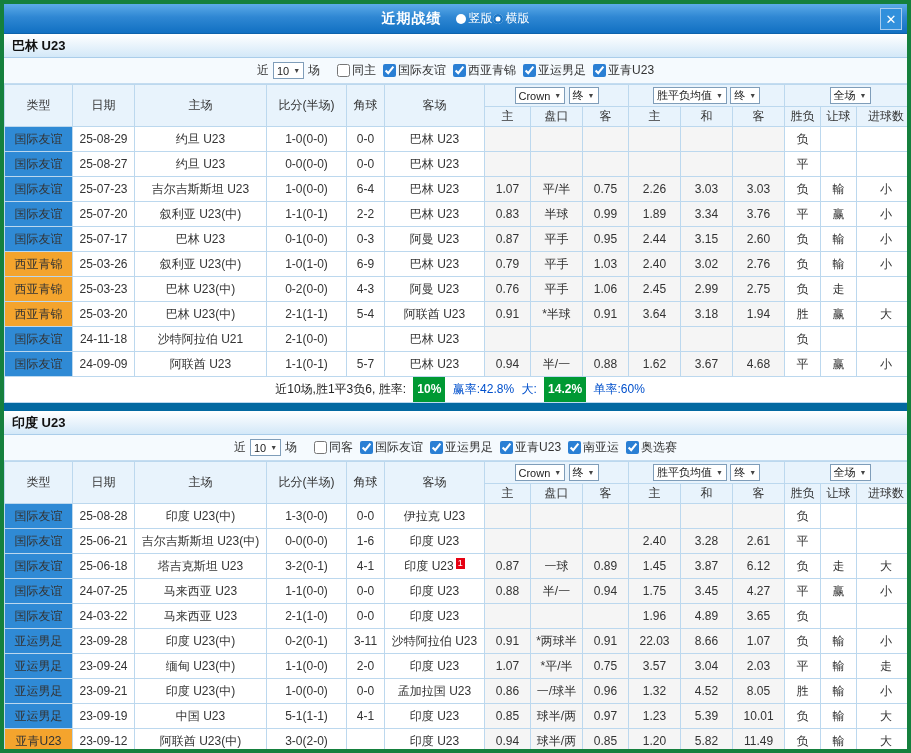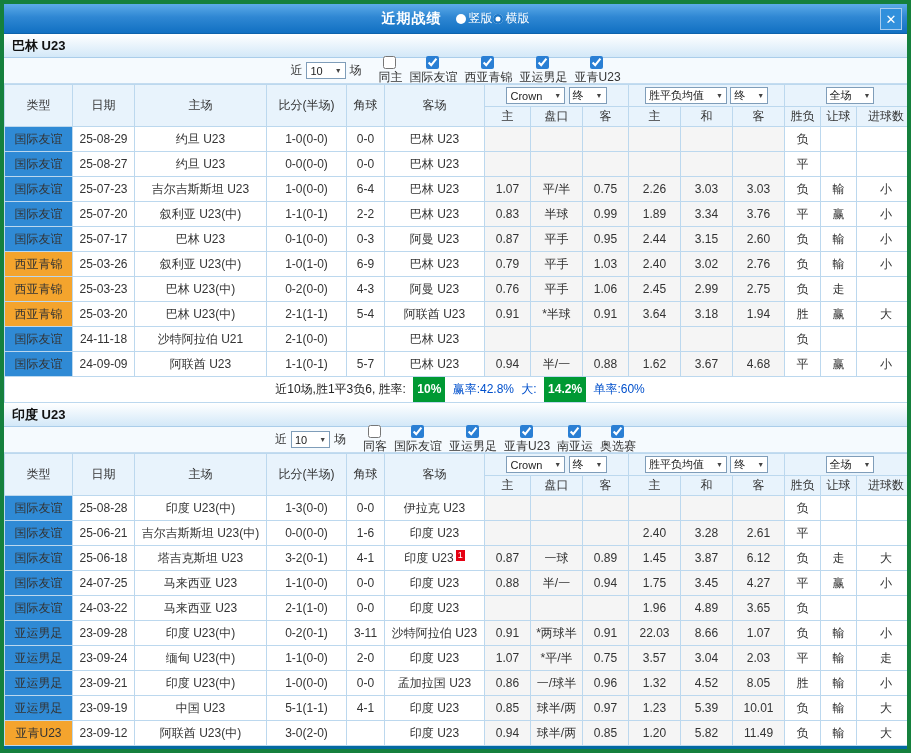--- a/index.html
+++ b/index.html
@@ -19,39 +19,39 @@
   .radio-group { display: inline-flex; align-items: center; margin-left: 14px; }
   .radio { display: inline-flex; align-items: center; gap: 3px; color: #fff; cursor: pointer; font-size: 12px; }
   .dot { width: 10px; height: 10px; border-radius: 50%; background: #fff; display: inline-block; }
   .dot.sel { box-shadow: inset 0 0 0 2.5px #1b76c6; }
   .close-btn {
     position: absolute; right: 5px; top: 4px; width: 22px; height: 22px;
     background: #3190dc; border: 1px solid #a9cdef; color: #fff; font-weight: bold;
     display: flex; align-items: center; justify-content: center; cursor: pointer; font-size: 13px;
   }
   
-  .section { background: #fff; }
+  .section { background: #fff; margin-bottom: 8px; }
   .section-title {
     height: 24px; background: linear-gradient(180deg,#ffffff,#d3e8f8);
     border-bottom: 1px solid #aacdea; display: flex; align-items: center;
     padding-left: 8px; font-weight: bold; font-size: 13px; color: #111;
   }
   .filter-bar {
     height: 26px; background: #f5fafe; border-bottom: 1px solid #c4dcf0;
     display: flex; align-items: center; justify-content: center;
   }
   .filter-bar > * { margin: 0 2px; }
   .select-box {
-    display: inline-flex; align-items: center; gap: 12px; background: #fff;
+    display: inline-flex; align-items: center; gap: 4px; background: #fff;
     border: 1px solid #7f9db9; height: 17px; padding: 0 3px; font-size: 11px;
     color: #222; cursor: pointer; vertical-align: middle; white-space: nowrap;
   }
   .arrow { font-size: 7px; color: #444; }
   .cb-group { display: inline-flex; align-items: center; margin-left: 8px; }
-  .cb { display: inline-flex; align-items: center; margin-left: 7px; cursor: pointer; white-space: nowrap; flex-direction: column; }
+  .cb { display: inline-flex; align-items: center; margin-left: 7px; cursor: pointer; white-space: nowrap; }
   .cb input { width: 13px; height: 13px; accent-color: #2a7fd4; margin-right: 2px; }
   
   table.match-table { width: 911px; border-collapse: collapse; table-layout: fixed; background: #fff; }
   .match-table th, .match-table td {
     border: 1px solid #bcd8ee; text-align: center; padding: 0;
     overflow: hidden; white-space: nowrap; font-size: 12px;
   }
   .match-table thead th { background: #e8f3fc; font-weight: normal; color: #333; height: 20px; }
   .match-table thead tr.sel-row th { height: 22px; }
   .match-table tbody td { height: 25px; color: #333; }

